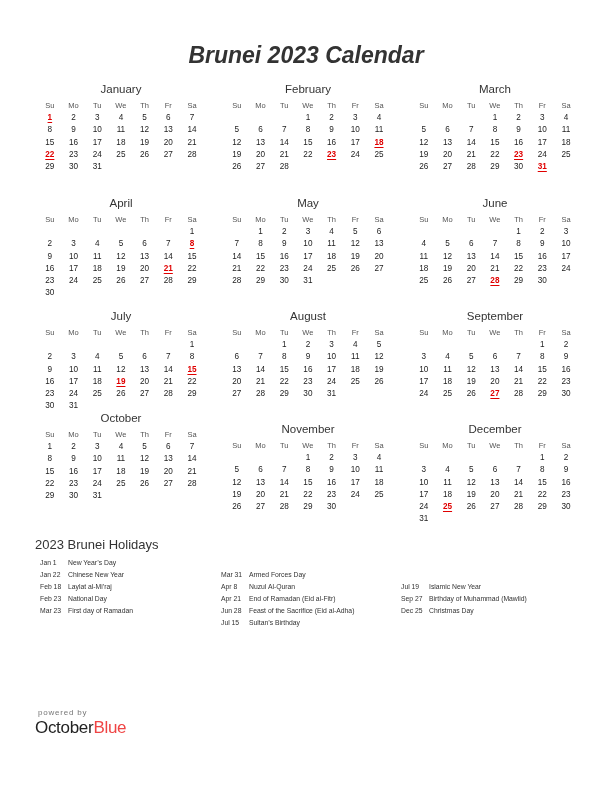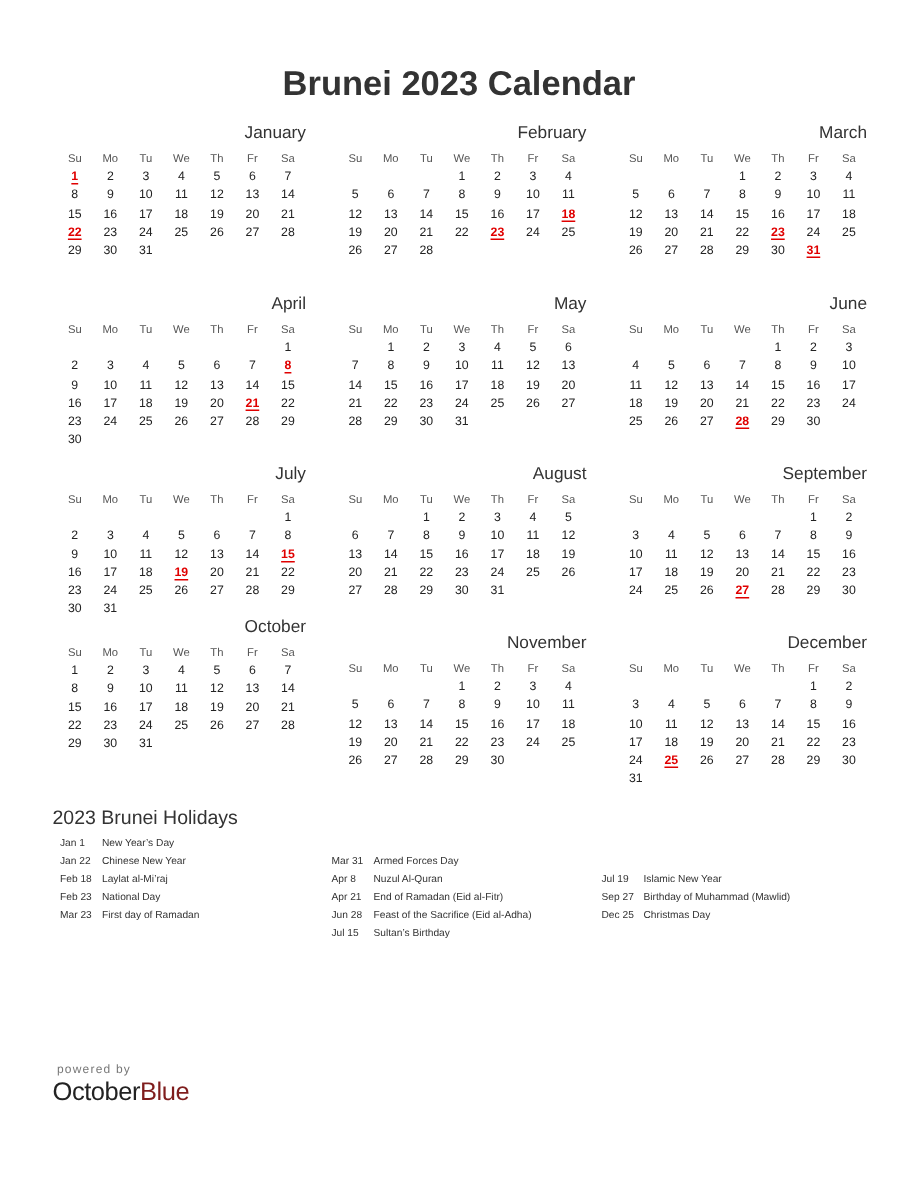--- a/index.html
+++ b/index.html
@@ -1,34 +1,34 @@
 <!DOCTYPE html>
 <html><head>
 <meta charset="utf-8">
 <style>
   html, body { margin:0; padding:0; background:#ffffff; }
   body { width:612px; height:792px; position:relative; overflow:hidden;
          font-family:"Liberation Sans", "DejaVu Sans", sans-serif; color:#333; }
   .title { position:absolute; left:0; top:42px; width:612px; text-align:center;
-           font-size:23px; font-weight:bold; color:#333; letter-spacing:0px; }
+           font-size:23px; font-weight:bold; color:#333; letter-spacing:0px;font-style:italic; }
   .month { position:absolute; width:166px; }
-  .month-name { text-align:right; font-size:11.5px; color:#333; height:14px; line-height:14px; }
+  .month-name { text-align:center; font-size:11.5px; color:#333; height:14px; line-height:14px; }
   .grid { display:grid; grid-template-columns:repeat(7, 23.7px); margin-top:3px; }
   .dow { font-size:7.5px; color:#555; text-align:center; height:13px; line-height:13px; }
   .day { font-size:8.2px; color:#222; text-align:center; height:12.3px; line-height:12.3px; }
   .day.holiday { color:#e00000; font-weight:bold; text-decoration:underline; text-decoration-thickness:1.2px; text-underline-offset:1.5px; }
   .holidays-title { position:absolute; left:35px; top:537px; font-size:13px; color:#333; }
   .hcol { position:absolute; font-size:6.8px; color:#333; }
   .hrow { height:12px; line-height:12px; white-space:nowrap; }
   .hdate { display:inline-block; width:28px; }
   .footer { position:absolute; left:35px; top:708px; }
   .powered { font-size:8px; color:#777; letter-spacing:0.8px; padding-left:3px; }
   .brand { font-size:17px; margin-top:1px; letter-spacing:-0.3px; }
   .brand .g { color:#222; }
-  .brand .b { color:#7f1d1d;text-align:center; }
+  .brand .b { color:#ef4444;text-align:center; }
 </style>
 </head>
 <body>
 
 <div class="title">Brunei 2023 Calendar</div>
 
 <div id="months-container">
     <div class="month" style="left: 38px; top: 82px;">
       <div class="month-name">January</div>
       <div class="grid">

